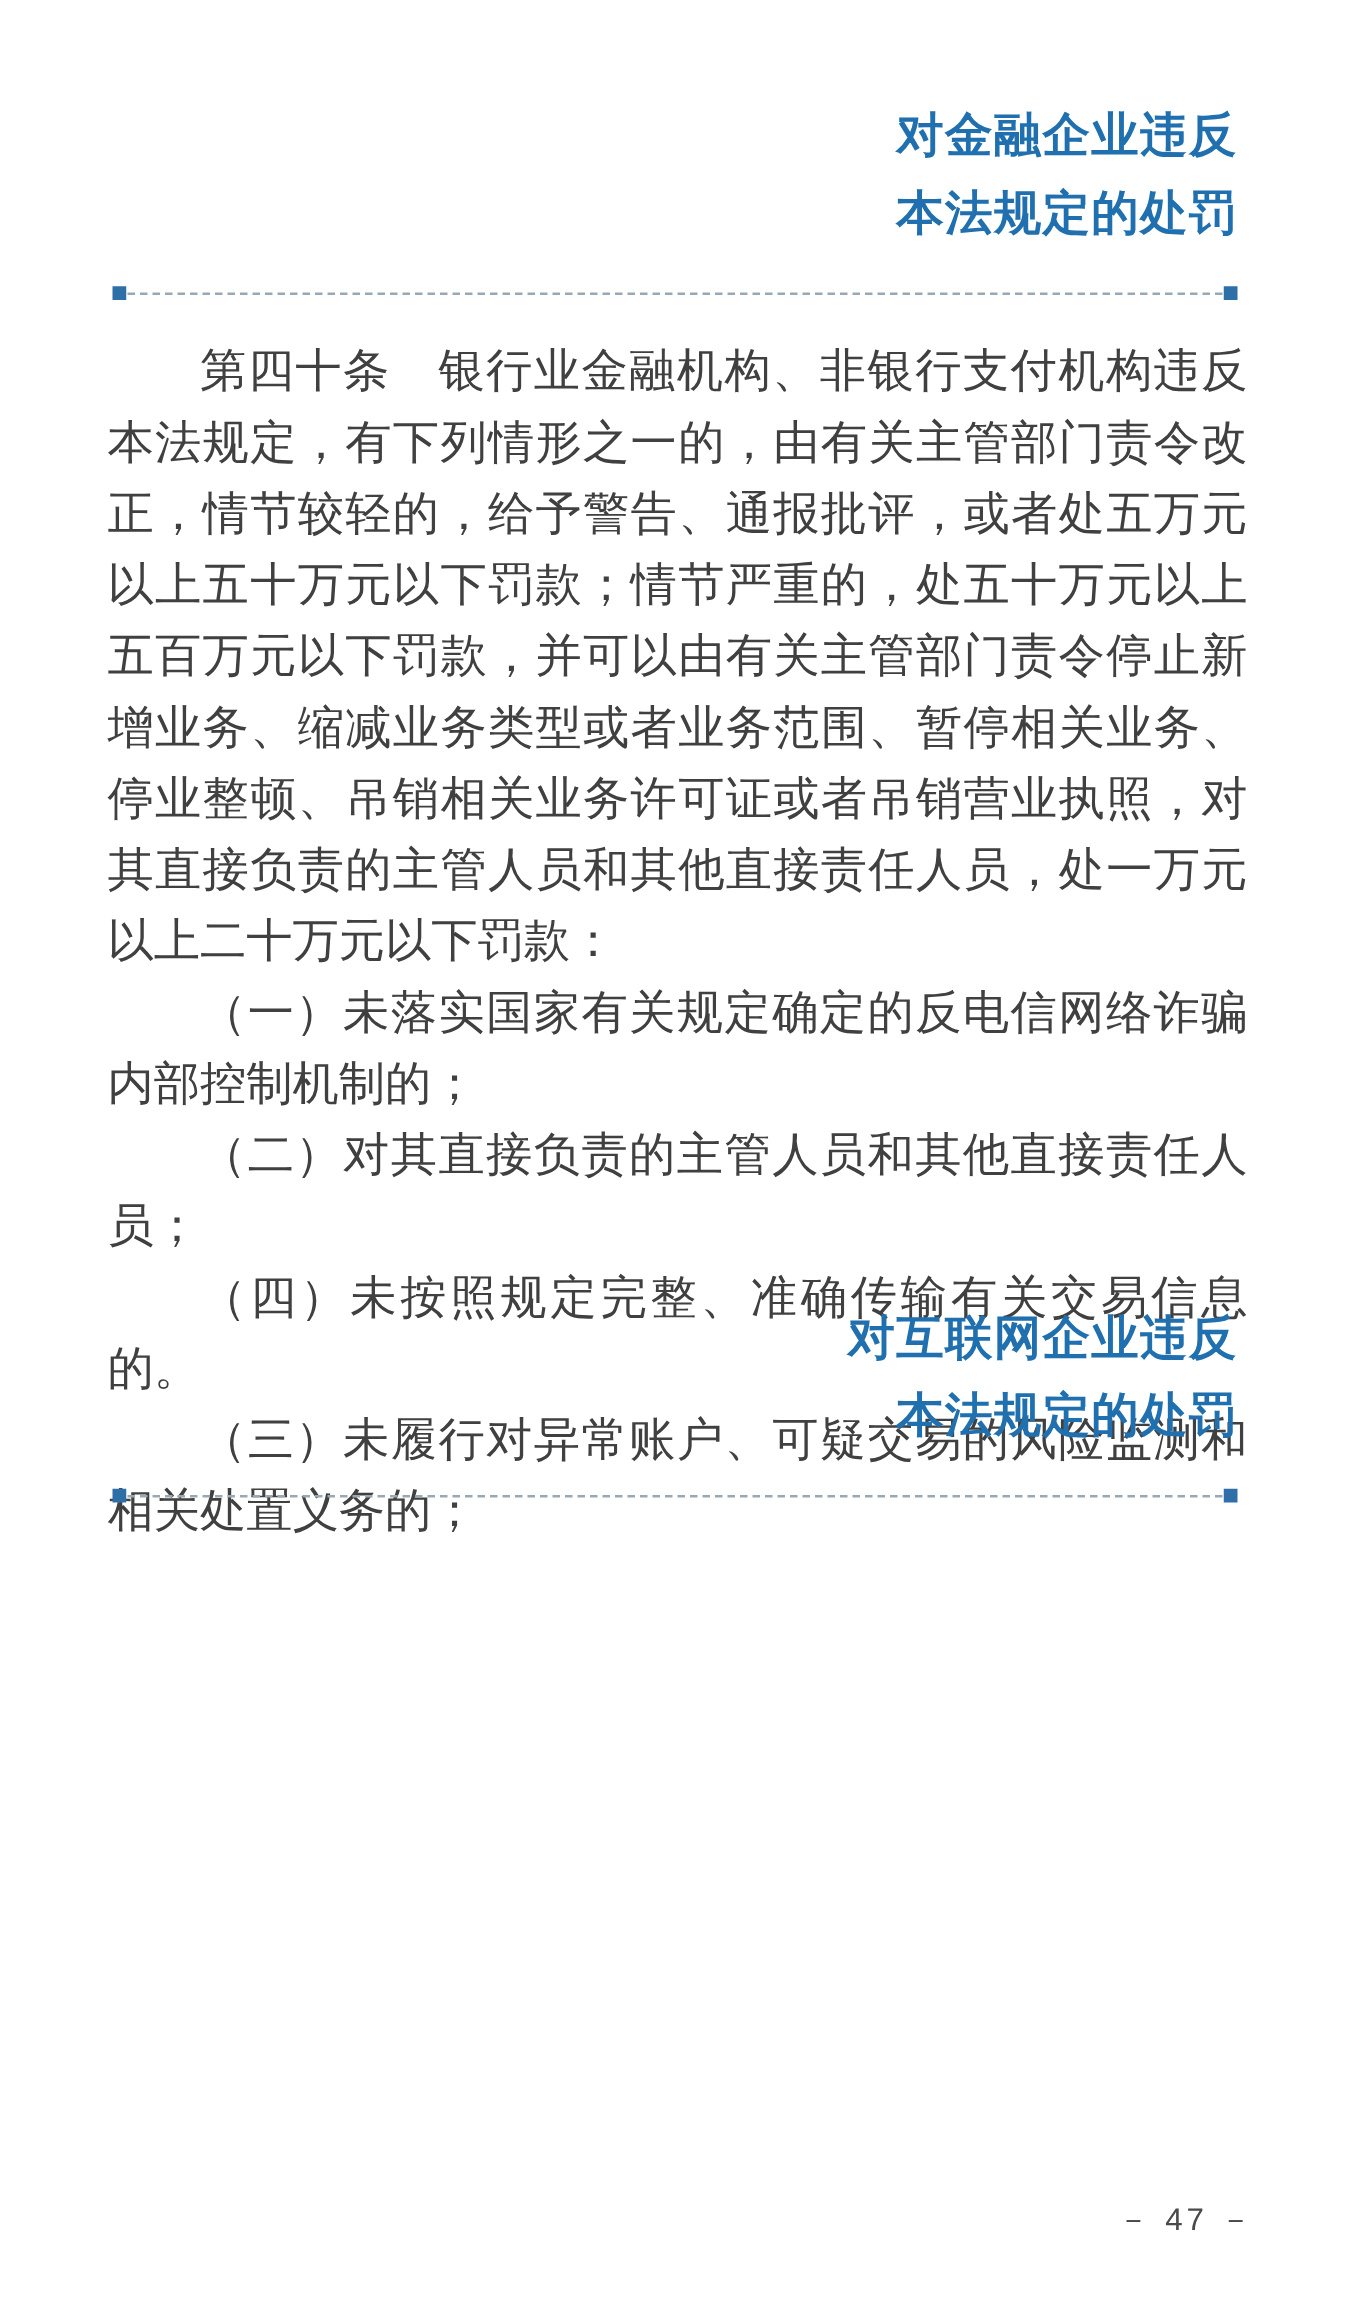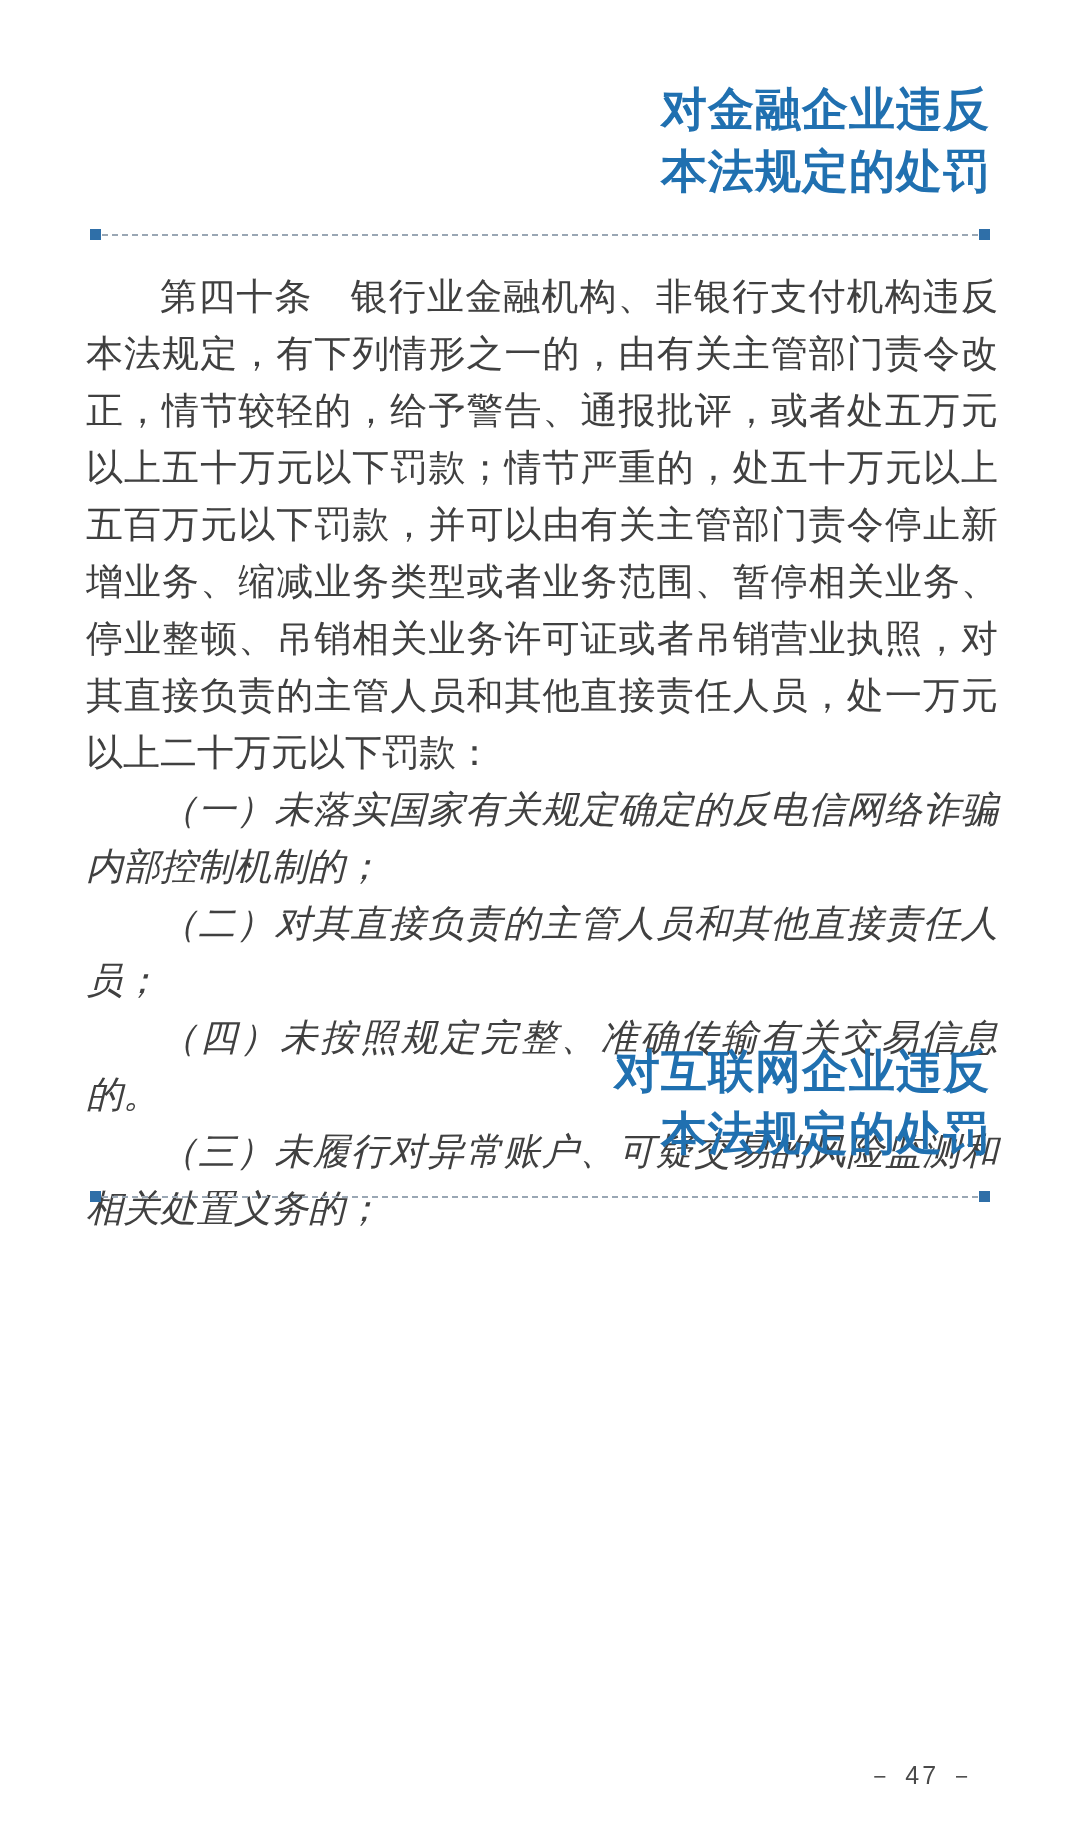--- a/index.html
+++ b/index.html
@@ -26,21 +26,21 @@
     position: absolute;
     left: 0;
     right: 0;
   }
   .heading-block {
     padding: 0 90px 0 90px;
     text-align: right;
   }
   .heading-line {
     color: #2070b0;
-    font-size: 46px;
+    font-size: 38px;
     line-height: 62px;
     font-weight: bold;
     letter-spacing: 1px;
     white-space: nowrap;
   }
 
   
   .rule {
     position: relative;
     height: 14px;
@@ -71,27 +71,26 @@
     color: #404040;
     text-align: justify;
     text-justify: inter-ideograph;
   }
   .para {
     margin: 0;
     text-indent: 2em;
   }
   .para + .para {
     margin-top: 0;
-    font-style: italic;
   }
 
   
   .page-number {
     position: absolute;
-    right: 103px;
+    right: 76px;
     bottom: 52px;
     font-size: 25px;
     color: #4a4a4a;
     letter-spacing: 3px;
   }
 </style>
 </head>
 <body>
 
 <div class="page">

